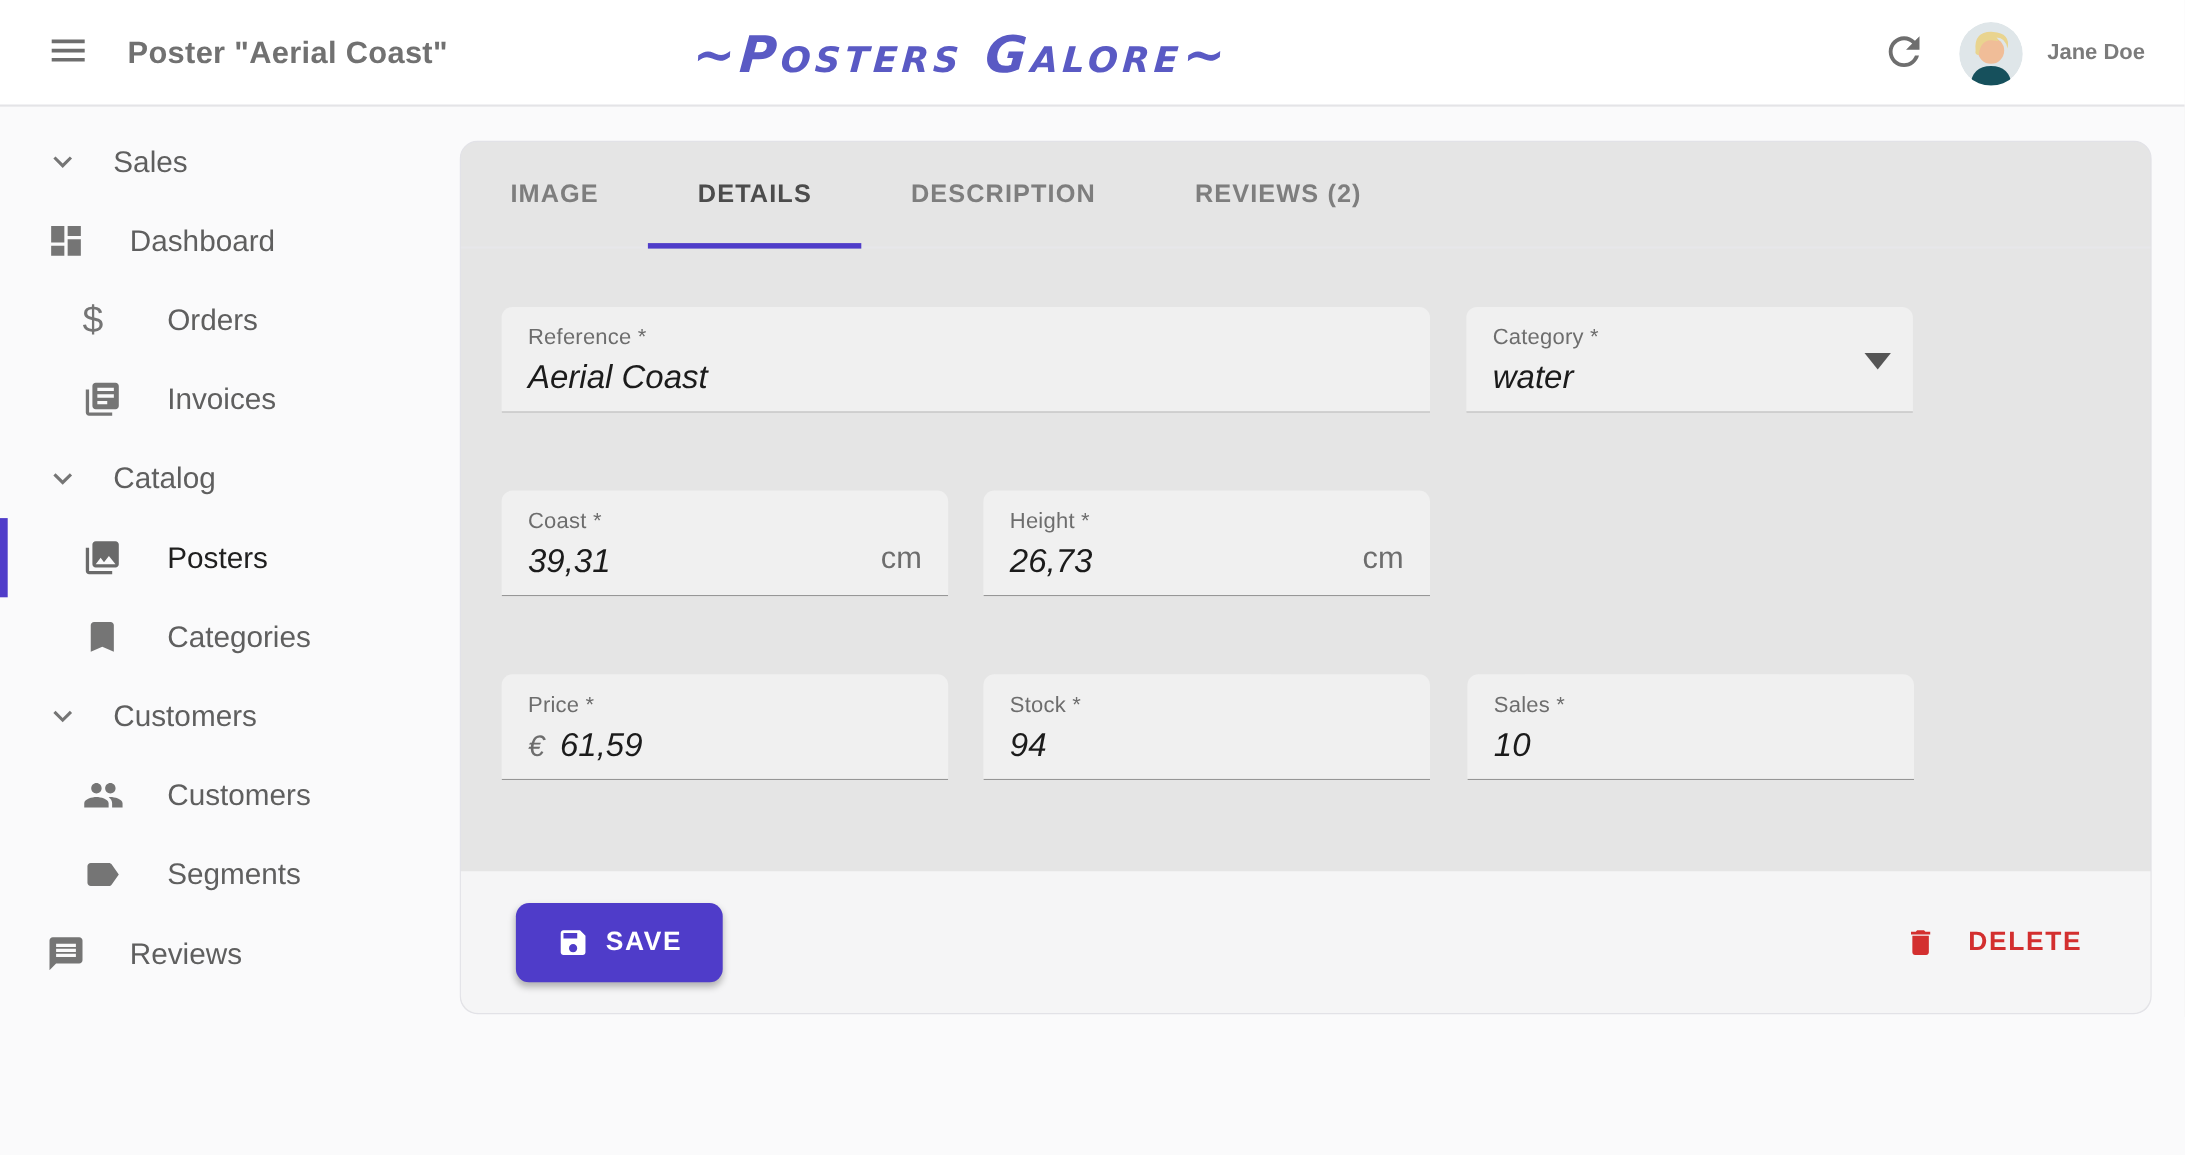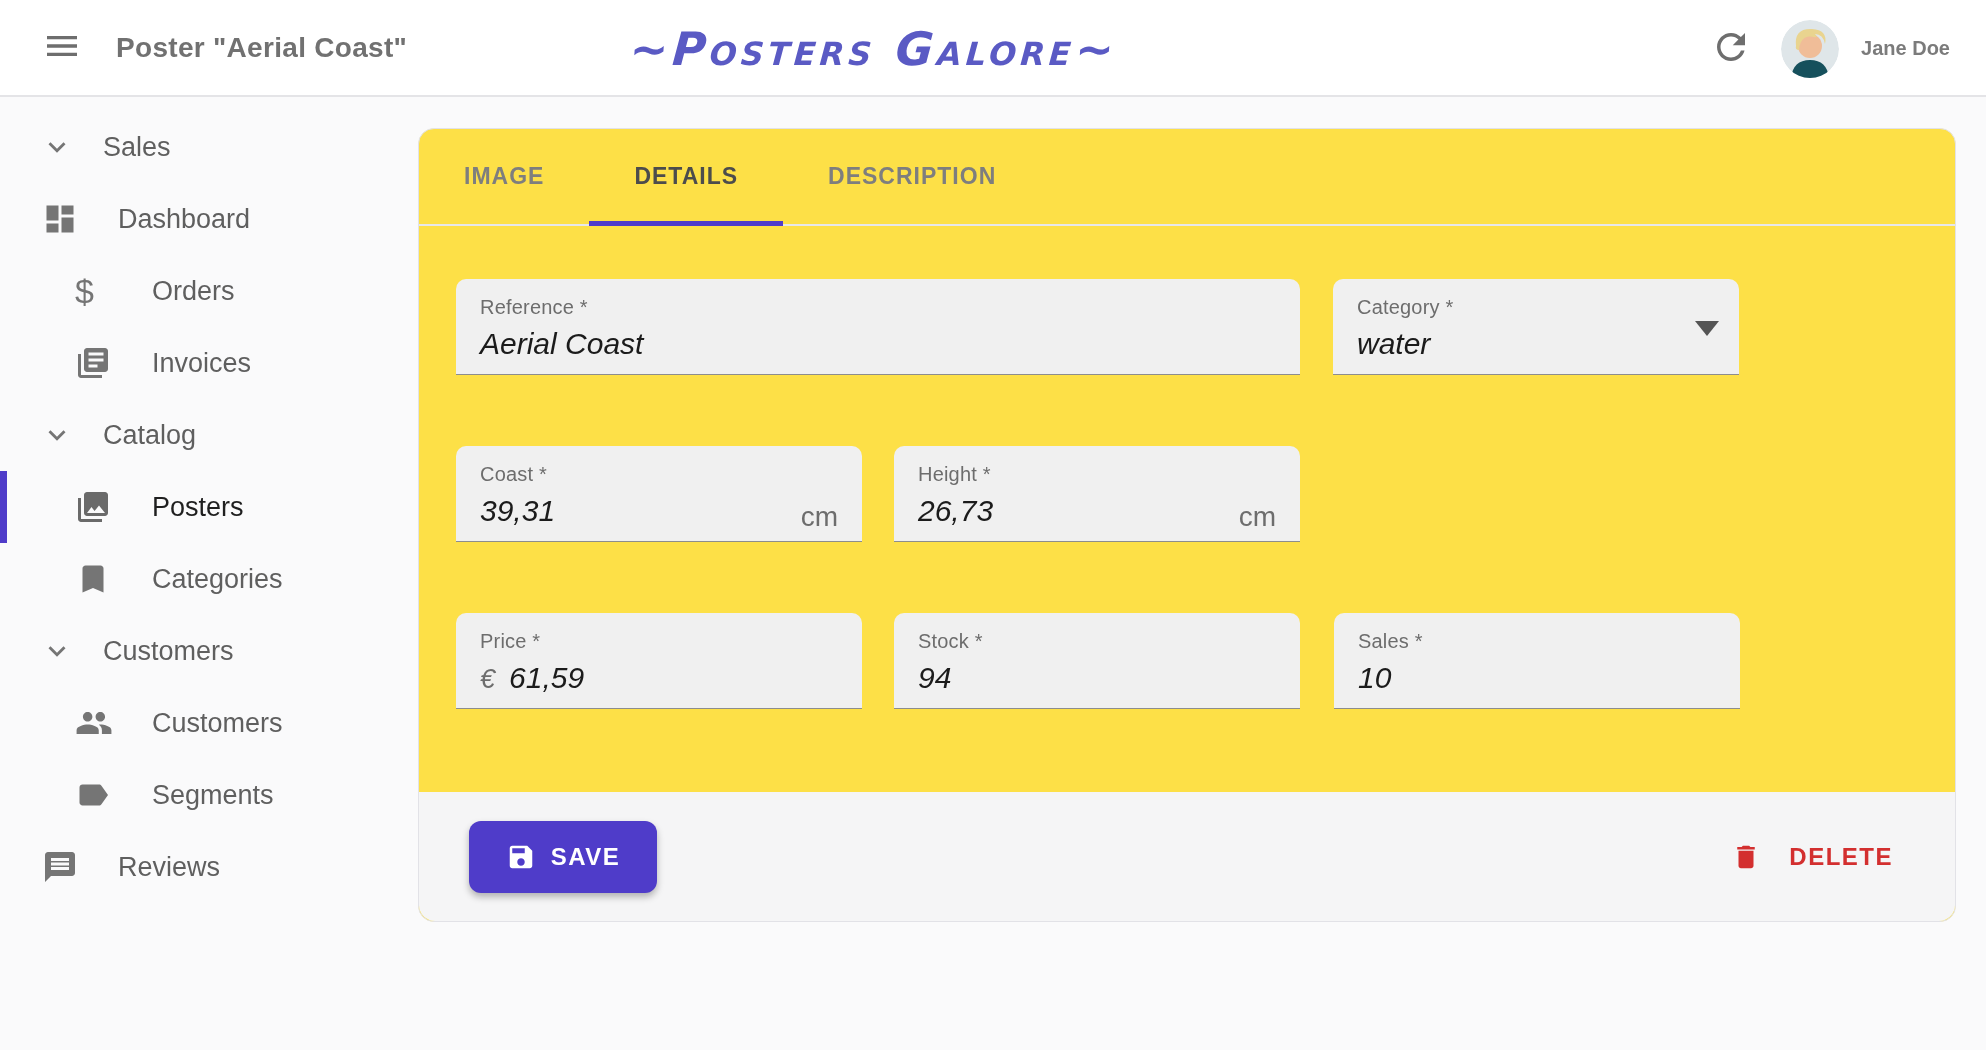--- a/index.html
+++ b/index.html
@@ -33,38 +33,38 @@
   .lvl-top .ic { left:42px; } .lvl-top .lbl { margin-left:118px; }
   .lvl-sec .ic { left:40px; } .lvl-sec .lbl { margin-left:103px; }
   .lvl-sub .ic { left:75px; } .lvl-sub .lbl { margin-left:152px; }
   .nav-item.active { color:#1f1f1f; }
   .nav-item.active .ic svg { fill:#6a6a6a; }
   .nav-item.active::before { content:""; position:absolute; left:0; top:0; bottom:0; width:7px; background:#4f3cc9; }
   .dollar { font-size:34px; font-weight:500; color:#757575; font-family:"Liberation Sans",sans-serif; }
 
   
   .card { position:absolute; left:418px; top:128px; width:1538px; height:794px;
-    background:#fde047; border:1px solid #e2e2e7; border-radius:16px; }
+    background:#e5e5e5; border:1px solid #e2e2e7; border-radius:16px; }
   .tabbar { position:relative; height:97px; border-bottom:2px solid #e7e7ea; display:flex; align-items:stretch; }
   .tab { position:relative; display:flex; align-items:center; justify-content:center;
     padding:0 45px; font-size:23px; font-weight:bold; letter-spacing:1px; color:#7e7e7e;
     cursor:pointer; white-space:nowrap; }
   .tab.active { color:#4c4c4c; }
   .tab.active::after { content:""; position:absolute; left:0; right:0; bottom:-2px; height:5px; background:#4f3cc9; }
 
   
   .form { position:absolute; left:0; right:0; top:99px; bottom:129px; padding:51px 37px 0; }
   .frow { display:flex; gap:32px; margin-bottom:71px; }
   .field { position:relative; height:96px; background:#f0f0f0; border-radius:10px 10px 0 0;
     border-bottom:1px solid #8d8d8d; padding:17px 24px 0; cursor:text; }
   .w1 { width:406px; } .w2 { width:844px; }
   .field .flabel { font-size:20px; color:#6d6d6d; letter-spacing:.2px; }
   .field .fvalue { margin-top:8px; font-size:30px; color:#1b1b1b; display:flex; align-items:baseline;font-style:italic; }
   .field .prefix { color:#6d6d6d; font-size:27px; margin-right:14px; }
-  .field .suffix { position:absolute; right:24px; bottom:8px; font-size:28px; color:#6d6d6d; }
+  .field .suffix { position:absolute; right:24px; bottom:18px; font-size:28px; color:#6d6d6d; }
   .field.select { cursor:pointer; }
   .dd-arrow { position:absolute; right:20px; top:42px; width:0; height:0;
     border-left:12px solid transparent; border-right:12px solid transparent; border-top:15px solid #555; }
 
   
   .toolbar { position:absolute; left:0; right:0; bottom:0; height:129px; background:#f5f5f6;
     border-radius:0 0 16px 16px; display:flex; align-items:center; justify-content:space-between;
     padding:0 62px 0 50px; }
   .save-btn { width:188px; height:72px; border:none; border-radius:12px; background:#4f3cc9;
     color:#ffffff; font-size:24px; font-weight:bold; letter-spacing:1.5px;
@@ -195,20 +195,21 @@
     <span class="lbl">Reviews</span>
   </div>
 </nav>
 
 <main class="card">
 
   <div class="tabbar">
     <div class="tab">IMAGE</div>
     <div class="tab active">DETAILS</div>
     <div class="tab">DESCRIPTION</div>
+    <div class="tab">REVIEWS (2)</div>
   </div>
 
   <div class="form">
 
     <div class="frow">
       <div class="field w2">
         <div class="flabel">Reference *</div>
         <div class="fvalue">Aerial Coast</div>
       </div>
       <div class="field w1 select" style="margin-left:1px;">

